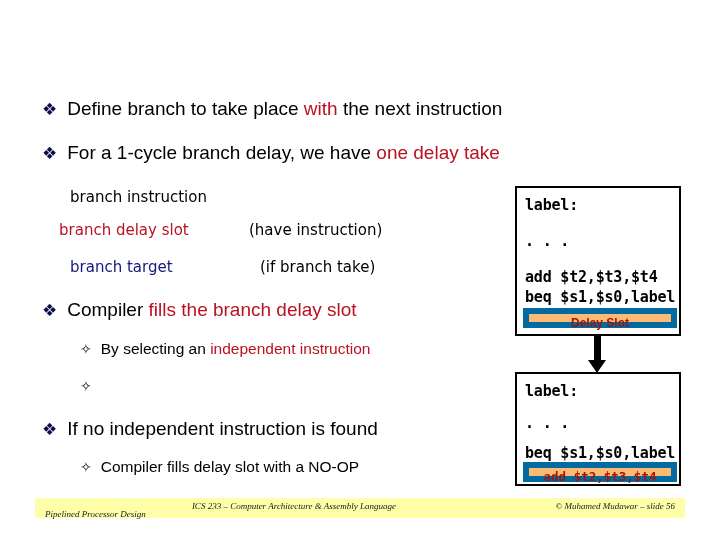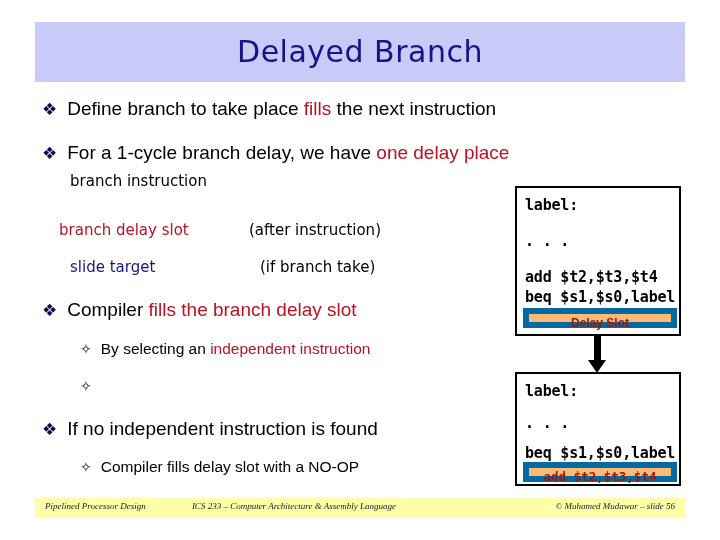--- a/index.html
+++ b/index.html
@@ -144,53 +144,50 @@
   }
   .footer-text {
     position: absolute;
     top: 3px;
     font-family: "Liberation Serif", serif;
     font-style: italic;
     font-size: 9px;
     color: #1a1a1a;
     white-space: nowrap;
   }
-  #footer-left   { left: 10px; }
+  #footer-left   { left: 10px; margin-top: 8px; }
   #footer-center { left: 0; width: 518px; text-align: center; }
   #footer-right  { right: 10px; margin-left: 40px; }
 </style>
 </head>
 <body>
 
 <div id="slide">
 
-  <div id="title-banner">
-    <div id="title-text">Delayed Branch</div>
-  </div>
 
   <div class="bullet-row b1" style="left:42px; top:98px;">
     <span class="glyph">❖</span>
-    <span><span>Define branch to take place </span><span class="red">fills</span><span> the next instruction</span></span>
+    <span><span>Define branch to take place </span><span class="red">with</span><span> the next instruction</span></span>
   </div>
 
   <div class="bullet-row b1" style="left:42px; top:142px;">
     <span class="glyph">❖</span>
-    <span><span>For a 1-cycle branch delay, we have </span><span class="red">one delay place</span></span>
-  </div>
-
-  <div class="indent-line" style="left:70px; top:172px;">
+    <span><span>For a 1-cycle branch delay, we have </span><span class="red">one delay take</span></span>
+  </div>
+
+  <div class="indent-line" style="left:70px; top:188px;">
     <span>branch instruction</span>
     <span class="col2"></span>
   </div>
   <div class="indent-line" style="left:59px; top:221px;">
     <span class="red">branch delay slot</span>
-    <span class="col2">(after instruction)</span>
+    <span class="col2">(have instruction)</span>
   </div>
   <div class="indent-line" style="left:70px; top:258px;">
-    <span class="navy">slide target</span>
+    <span class="navy">branch target</span>
     <span class="col2">(if branch take)</span>
   </div>
 
   <div class="bullet-row b1" style="left:42px; top:299px;">
     <span class="glyph">❖</span>
     <span><span>Compiler </span><span class="red">fills the branch delay slot</span></span>
   </div>
 
   <div class="bullet-row b2" style="left:80px; top:340px;">
     <span class="glyph">✧</span>

